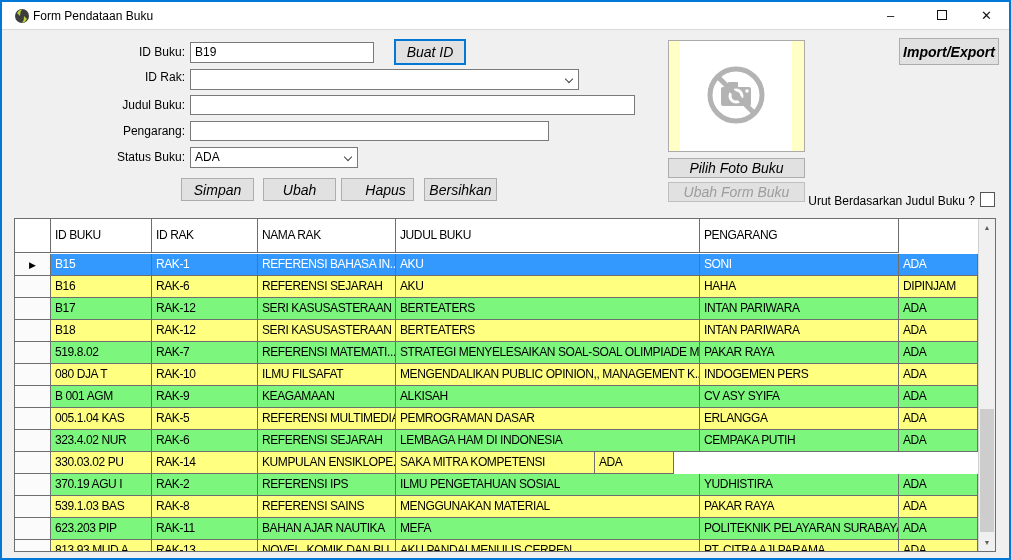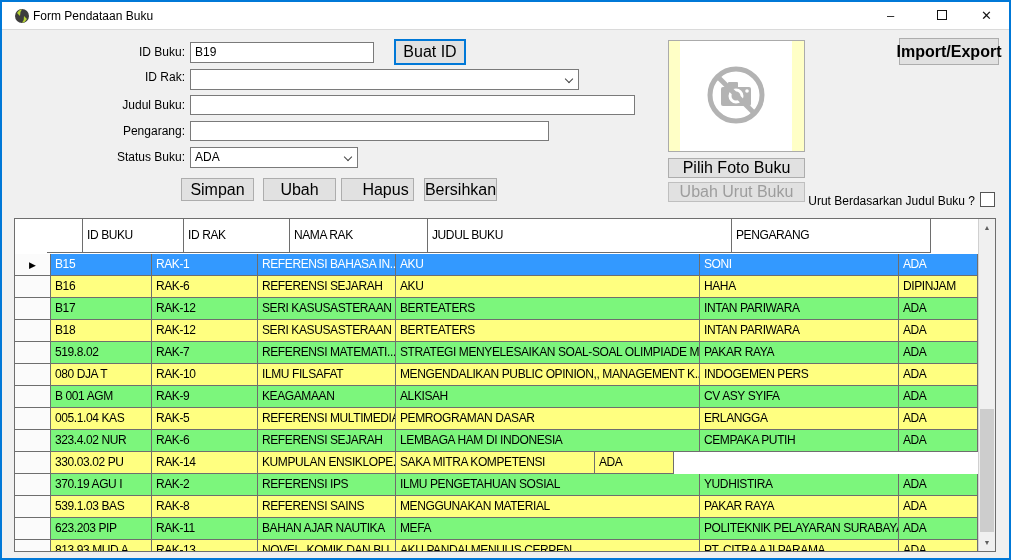--- a/index.html
+++ b/index.html
@@ -15,35 +15,35 @@
   .maxglyph{display:inline-block;width:10px;height:10px;border:1px solid #111;vertical-align:middle;margin-top:-3px;}
   
   .lbl{position:absolute;text-align:right;line-height:15px;}
   .tb{position:absolute;background:#fff;border:1px solid var(--input_border);padding:2px 4px;
     font-family:"Liberation Sans",sans-serif;font-size:12px;line-height:15px;overflow:hidden;white-space:nowrap;}
   .combo{position:absolute;background:#fff;border:1px solid var(--input_border);padding:2px 18px 2px 4px;
     font-size:12px;line-height:15px;}
   .chev{position:absolute;right:6px;top:6px;width:6px;height:6px;border-right:1.4px solid #444;
     border-bottom:1.4px solid #444;transform:rotate(45deg);}
   .btn{position:absolute;background:var(--button_bg);border:1px solid var(--button_border);
-    text-align:center;font-size:16px;display:flex;align-items:center;justify-content:center;cursor:default;}
+    text-align:center;font-size:14px;display:flex;align-items:center;justify-content:center;cursor:default;font-style:italic;}
   .btn.focusd{border:2px solid var(--accent);}
   .btn.bold{font-weight:bold;}
   .btn.disabled{color:var(--disabled_text);border-color:#bfbfbf;}
   
   .photo{position:absolute;left:666px;top:38px;width:137px;height:112px;background:var(--photo_bg);
     border:1px solid #ababab;}
   .photo-inner{position:absolute;left:11px;top:0;width:112px;height:110px;background:#fff;
     display:flex;align-items:center;justify-content:center;}
   
   .chkbox{position:absolute;width:15px;height:15px;background:#fff;border:1px solid #555;}
   
   .grid{position:absolute;left:12px;top:216px;width:982px;height:334px;background:#fff;
     border:1px solid var(--grid_line);overflow:hidden;}
-  .ghead{position:absolute;left:0;top:0;display:flex;height:34px;margin-left:32px;}
+  .ghead{position:absolute;left:0;top:0;display:flex;height:34px;}
   .hcell{background:var(--header_bg);border-right:1px solid var(--grid_line);border-bottom:1px solid var(--grid_line);
     padding:2px 4px;display:flex;align-items:center;font-size:12px;letter-spacing:-0.4px;line-height:13px;}
   .grows{position:absolute;left:0;top:35px;}
   .grow{display:flex;height:22px;}
   .cell{border-right:1px solid var(--grid_line);border-bottom:1px solid var(--grid_line);
     padding:0 4px;line-height:20px;overflow:hidden;white-space:nowrap;font-size:12px;letter-spacing:-0.4px;}
   .rowhead{width:36px;background:#fbfbfb;display:flex;align-items:center;justify-content:center;
     border-right:1px solid var(--grid_line);border-bottom:1px solid var(--grid_line);font-size:9px;color:#000;}
   .c0{width:101px}.c1{width:106px}.c2{width:138px}.c3{width:304px}.c4{width:199px}.c5{width:79px}
   .t-yellow .cell{background:var(--row_yellow);}
@@ -112,21 +112,21 @@
             <rect x="24" y="19" width="10" height="6" rx="1" stroke-width="0" fill="#b3b3b3"></rect>
             <circle cx="32" cy="33" r="6" stroke-width="3" stroke="#ffffff"></circle>
             <circle cx="43" cy="28" r="1.8" stroke-width="0" fill="#ffffff"></circle>
             <line x1="13" y1="13" x2="51" y2="51" stroke-width="5"></line>
           </g>
         </svg>
       </span>
     </div>
   </div>
   <div class="btn" style="left:666px;top:156px;width:137px;height:20px;">Pilih Foto Buku</div>
-  <div class="btn disabled" style="left:666px;top:180px;width:137px;height:20px;">Ubah Urut Buku</div>
+  <div class="btn disabled" style="left:666px;top:180px;width:137px;height:20px;">Ubah Form Buku</div>
 
   <div class="btn bold" style="left:897px;top:36px;width:100px;height:27px;">Import/Export</div>
 
   <div class="lbl" style="left:700px;top:192px;width:273px;">Urut Berdasarkan Judul Buku ?</div>
   <div class="chkbox" style="left:978px;top:190px;"></div>
 
   <div class="grid">
     <div class="ghead">
       <div class="hcell" style="width:36px"></div>
     <div class="hcell c0">ID BUKU</div>

